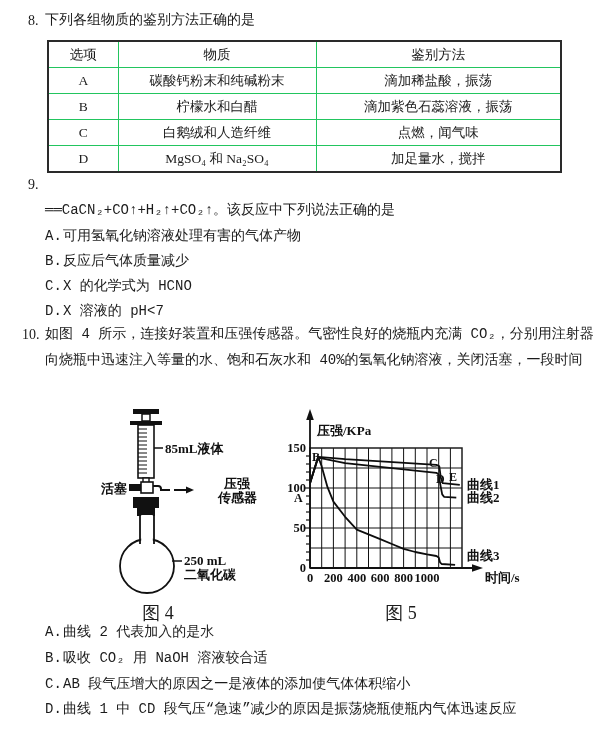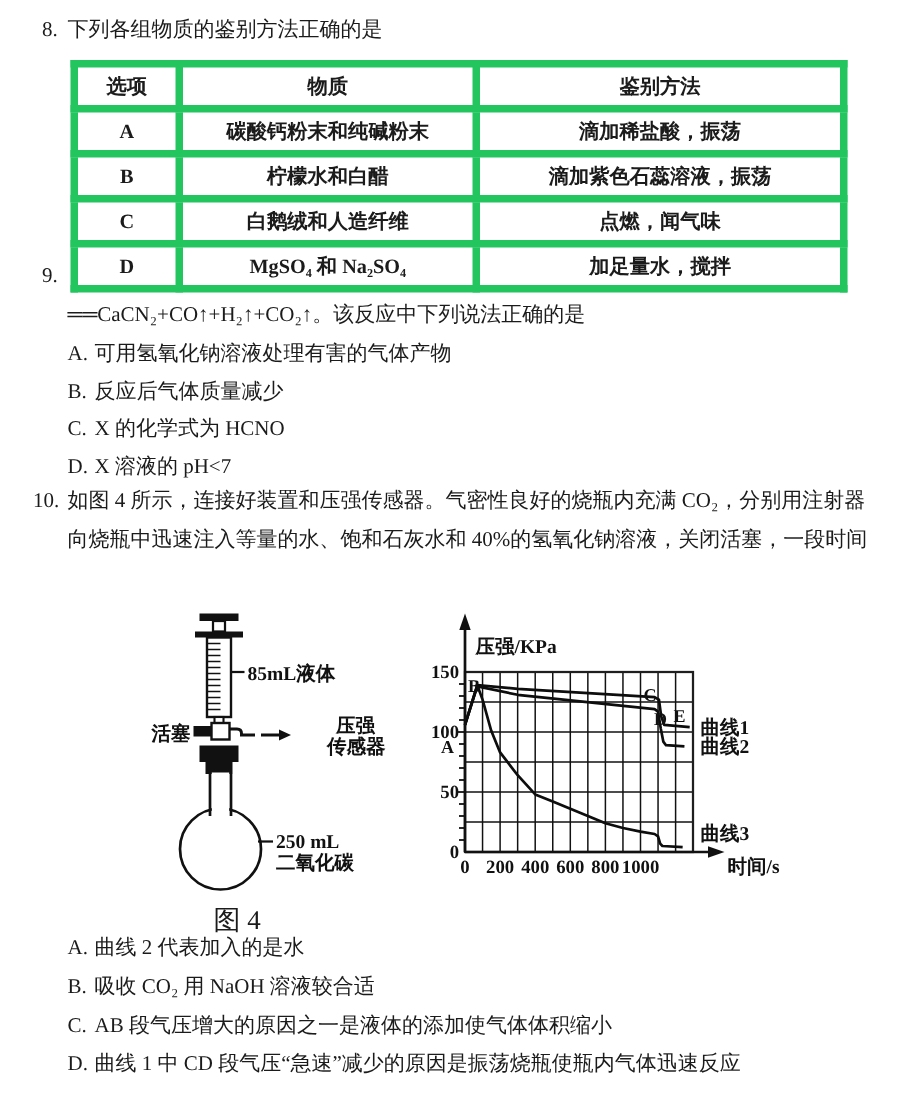--- a/index.html
+++ b/index.html
@@ -1,26 +1,26 @@
 <!DOCTYPE html>
 <html><head>
 <meta charset="utf-8">
 <style>
   html,body{margin:0;padding:0;background:#e8e8e8;}
   .page{position:relative;width:604px;height:738px;background:#ffffff;
         font-family:"Liberation Serif","DejaVu Serif",serif;color:#1b1b1b;
         overflow:hidden;margin:0 auto;}
-  .line{position:absolute;font-size:14px;line-height:17px;white-space:nowrap;}
+  .line{position:absolute;font-size:14px;line-height:17px;white-space:nowrap;font-family:Liberation Mono, monospace;}
   .qnum{position:absolute;font-size:14px;line-height:17px;}
   .opt .opt-label{display:inline-block;width:18px;}
   table.idtable{position:absolute;left:47px;top:40px;border-collapse:collapse;
         table-layout:fixed;border:2px solid #2a2a2a;}
   table.idtable th, table.idtable td{
-        border:5px solid #22c55e;text-align:center;vertical-align:middle;
-        font-weight:bold;font-size:13.5px;height:25px;padding:0;overflow:hidden;margin-left:21px;}
+        border:1px solid #22c55e;text-align:center;vertical-align:middle;
+        font-weight:normal;font-size:13.5px;height:25px;padding:0;overflow:hidden;margin-left:21px;}
   .col-opt{width:70px;} .col-sub{width:198px;} .col-met{width:245px;}
   svg.figsvg{position:absolute;overflow:visible;}
   svg.figsvg text{fill:#111;font-family:"Liberation Serif","DejaVu Serif",serif;
         font-weight:bold;font-size:13px;}
   svg.figsvg line, svg.figsvg path{stroke:#111;}
   svg.figsvg polygon{fill:#111;}
   #fig5 text.tick{font-size:12.5px;}
   #fig5 text.pt{font-size:12px;}
   .caption{position:absolute;font-size:18px;text-align:center;}
 </style>
@@ -193,20 +193,21 @@
     <text class="pt" x="29" y="56">B</text>
     <text class="pt" x="146" y="62">C</text>
     <text class="pt" x="153" y="78">D</text>
     <text class="pt" x="166" y="76">E</text>
     <text x="184" y="84">曲线1</text>
     <text x="184" y="97">曲线2</text>
     <text x="184" y="155">曲线3</text>
   </svg>
 
   <div class="caption" style="left:60px;top:601px;width:196px">图 4</div>
+  <div class="caption" style="left:283px;top:601px;width:236px">图 5</div>
 
   <div class="line opt" style="left:45px;top:624px">
     <span class="opt-label">A.</span><span>曲线 2 代表加入的是水</span>
   </div>
   <div class="line opt" style="left:45px;top:650px">
     <span class="opt-label">B.</span><span>吸收 CO₂ 用 NaOH 溶液较合适</span>
   </div>
   <div class="line opt" style="left:45px;top:676px">
     <span class="opt-label">C.</span><span>AB 段气压增大的原因之一是液体的添加使气体体积缩小</span>
   </div>

